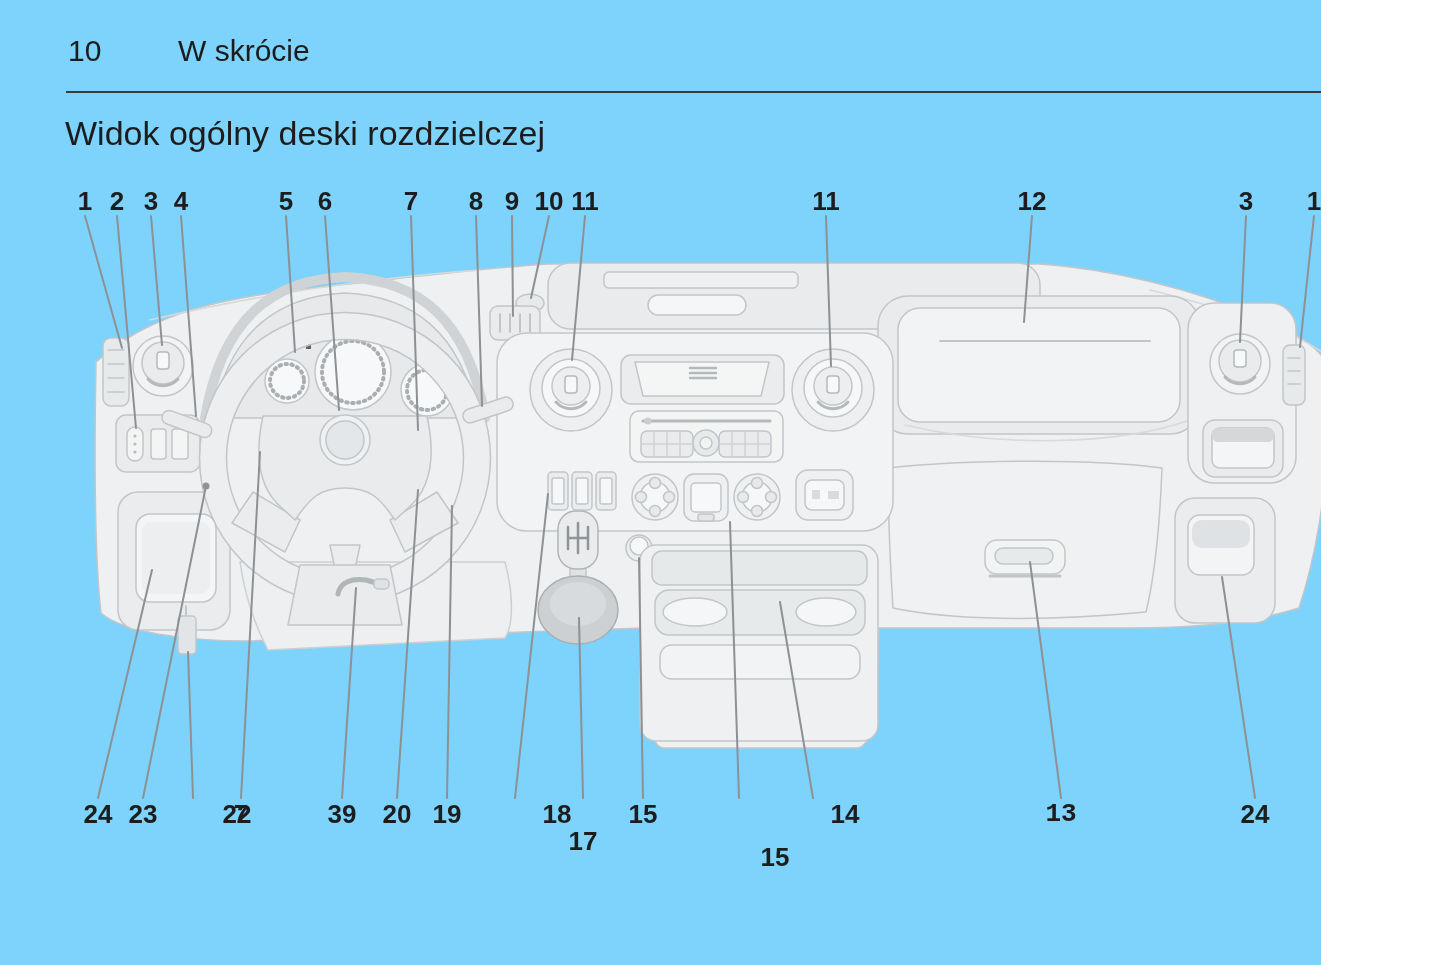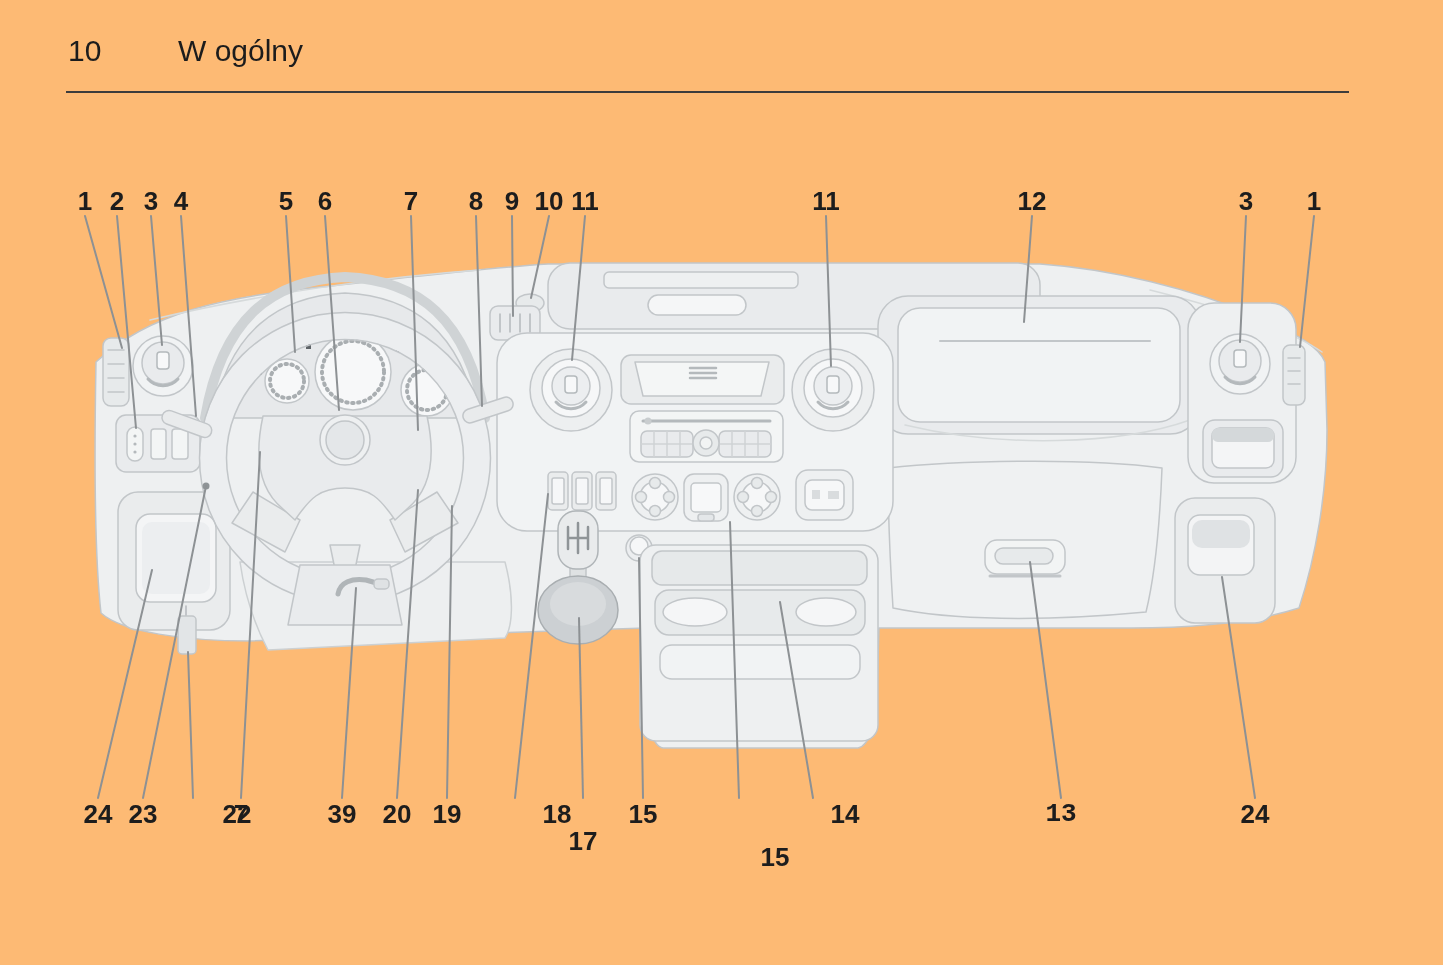--- a/index.html
+++ b/index.html
@@ -1,33 +1,34 @@
 <!DOCTYPE html>
 <html><head>
 <meta charset="utf-8">
 <style>
   html,body{margin:0;padding:0;background:#ffffff;}
-  #page{position:relative;width:1443px;height:965px;background:#fdba74;overflow:hidden;
+  #page{position:relative;width:1321px;height:965px;background:#7dd3fc;overflow:hidden;
         font-family:"Liberation Sans",sans-serif;color:#1c1c1c;}
   .hdr-num{position:absolute;left:68px;top:34px;font-size:30px;line-height:1.1;}
   .hdr-sec{position:absolute;left:178px;top:34px;font-size:30px;line-height:1.1;}
   .hdr-rule{position:absolute;left:66px;top:91px;width:1283px;height:2px;background:#3c3c3c;}
   .heading{position:absolute;left:65px;top:114px;font-size:34px;font-weight:400;line-height:1.15;margin:0;}
   #figure{position:absolute;left:0;top:0;width:1445px;height:965px;}
   #diagram-svg{position:absolute;left:0;top:0;}
   .callout{position:absolute;transform:translateX(-50%);font-size:26px;font-weight:bold;
            line-height:1;color:#1d1d1d;letter-spacing:0;}
 </style>
 </head>
 <body>
 
 <div id="page">
   <span class="hdr-num">10</span>
-  <span class="hdr-sec">W ogólny</span>
+  <span class="hdr-sec">W skrócie</span>
   <div class="hdr-rule"></div>
+  <h1 class="heading">Widok ogólny deski rozdzielczej</h1>
 
   <div id="figure">
     <svg id="diagram-svg" width="1445" height="965" viewBox="0 0 1445 965">
       <g stroke="#c2c6c9" stroke-width="1.5" fill="none" stroke-linejoin="round" stroke-linecap="round">
 
         <path fill="#eef0f1" d="M96,362 C150,312 225,297 320,287 C430,275 485,268 548,264 L1040,264
              C1112,269 1192,289 1256,316 C1298,334 1320,348 1325,362
              L1327,430 C1327,492 1316,556 1299,608 C1252,623 1192,628 1132,628
              L879,628 L877,692 C877,722 869,746 858,748 L663,748
              C652,746 646,722 646,692 L646,628 L250,641 C185,641 122,632 101,613

